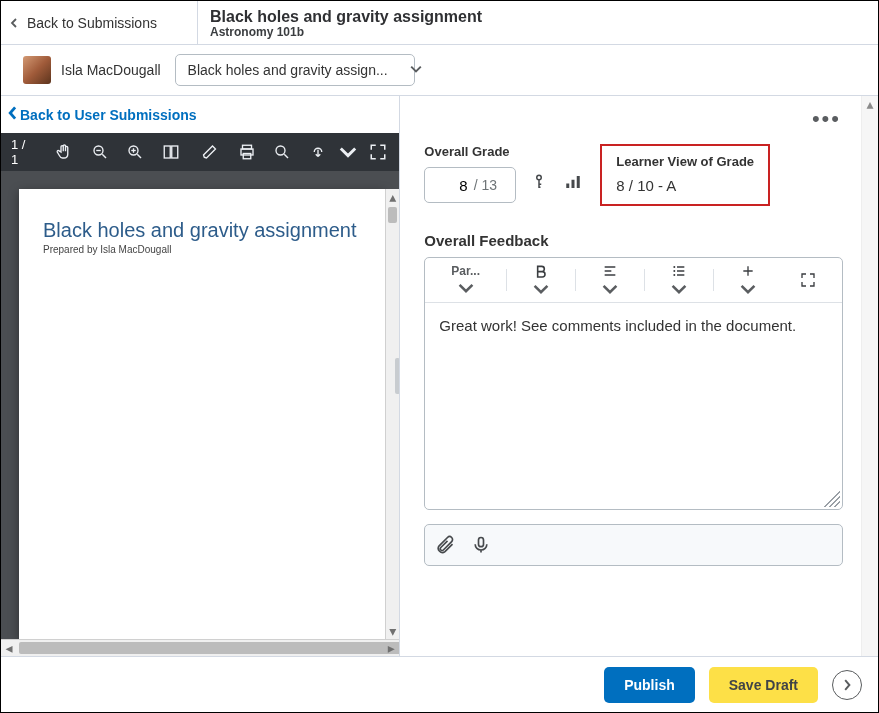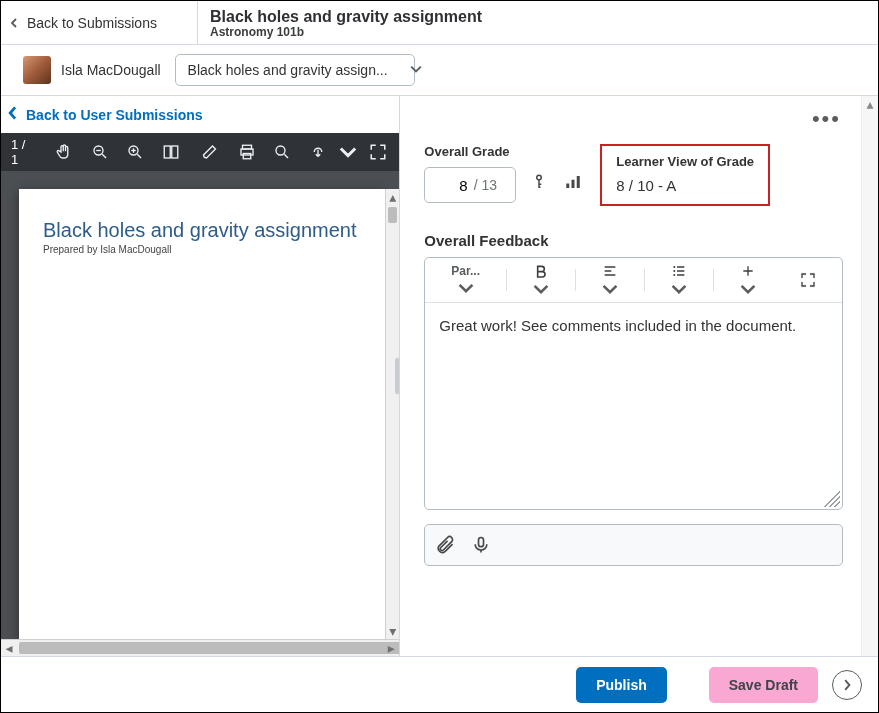--- a/index.html
+++ b/index.html
@@ -108,21 +108,20 @@
     transform:translateY(-50%);
     width:5px; height:36px;
     background:#c8ccd0;
     border-radius:2px;
     cursor:col-resize;
   }
 
   
   .back-user {
     display:flex; align-items:center;
-    gap:6px;
     color: var(--blue);
     font-weight:600;
     padding: 10px 10px 10px 5px;
     cursor:pointer;
   }
 
   
   .pdf-toolbar {
     background: var(--dark-toolbar);
     height: 38px;
@@ -287,21 +286,21 @@
     display:flex; align-items:center; justify-content:flex-end;
     padding: 0 16px; gap:14px;
     background:#fff;
   }
   .btn {
     height:36px; border-radius:5px; padding:0 20px;
     font-size:14px; font-weight:600; display:inline-flex;align-items:center;justify-content:center;
     cursor:pointer; border:none;
   }
   .btn.primary { background: var(--blue); color:#fff;}
-  .btn.secondary { background:#f9a8d4; color:#404347;margin-left:28px;}
+  .btn.secondary { background:#fde047; color:#404347;}
   .footer .circle-btn { width:30px; height:30px;}
   .chev { width:10px;height:10px; display:inline-flex; }
 </style>
 </head>
 <body>
 
 <div class="top-header">
   <div class="back-area">
     <span class="chev">
       <svg viewBox="0 0 10 10">

